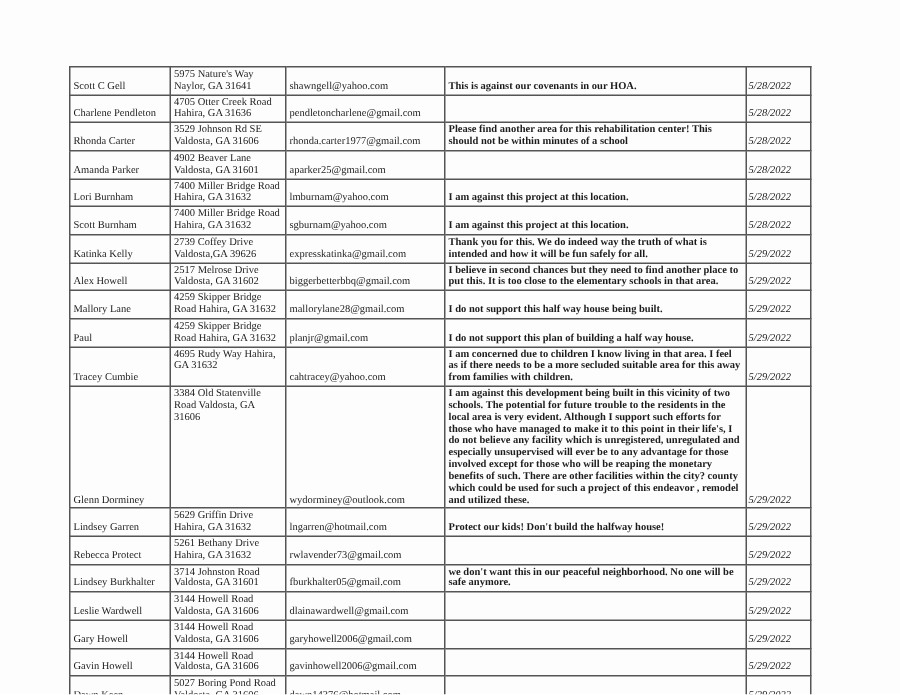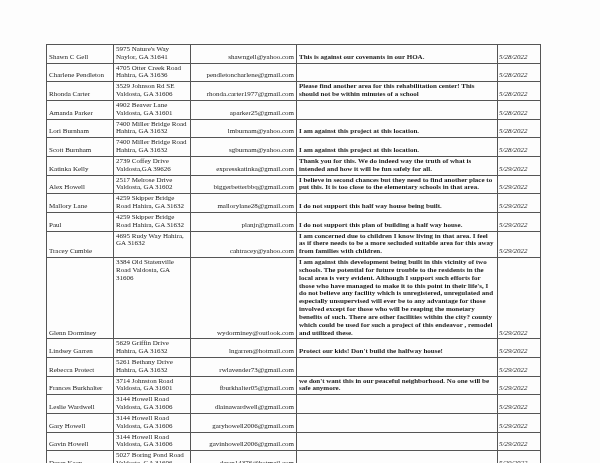--- a/index.html
+++ b/index.html
@@ -29,40 +29,40 @@
     font-size: 7px;
     line-height: 1.12;
     color: #1c1c1c;
     padding: 1px 2px 1px 2px;
     vertical-align: bottom;
     overflow: hidden;
     word-wrap: break-word;
   }
   td.cell.address { vertical-align: top; }
   td.cell.name    { vertical-align: bottom; }
-  td.cell.email   { vertical-align: bottom; white-space: nowrap; text-align: right; }
+  td.cell.email   { vertical-align: bottom; white-space: nowrap; }
   td.cell.comment { vertical-align: bottom; font-weight: bold; }
   td.cell.date    { vertical-align: bottom; padding-left: 1px; font-style: italic; }
   tr.comment-row { height: 17px; }
 </style>
 </head>
 <body>
 
 <div class="page">
   <table class="comments">
     <colgroup>
       <col style="width:67px">
       <col style="width:77px">
       <col style="width:106px">
       <col style="width:201px">
       <col style="width:43px">
     </colgroup>
     <tbody id="rows">
         <tr class="comment-row">
-          <td class="cell name">Shawn C Gell</td>
+          <td class="cell name">Scott C Gell</td>
           <td class="cell address">5975 Nature's Way Naylor, GA 31641</td>
           <td class="cell email">shawngell@yahoo.com</td>
           <td class="cell comment">This is against our covenants in our HOA.</td>
           <td class="cell date">5/28/2022</td>
         </tr>
         <tr class="comment-row">
           <td class="cell name">Charlene Pendleton</td>
           <td class="cell address">4705 Otter Creek Road Hahira, GA 31636</td>
           <td class="cell email">pendletoncharlene@gmail.com</td>
           <td class="cell comment"></td>
@@ -146,21 +146,21 @@
           <td class="cell date">5/29/2022</td>
         </tr>
         <tr class="comment-row">
           <td class="cell name">Rebecca Protect</td>
           <td class="cell address">5261 Bethany Drive Hahira, GA 31632</td>
           <td class="cell email">rwlavender73@gmail.com</td>
           <td class="cell comment"></td>
           <td class="cell date">5/29/2022</td>
         </tr>
         <tr class="comment-row">
-          <td class="cell name">Frances Burkhalter</td>
+          <td class="cell name">Lindsey Burkhalter</td>
           <td class="cell address">3714 Johnston Road Valdosta, GA 31601</td>
           <td class="cell email">fburkhalter05@gmail.com</td>
           <td class="cell comment">we don't want this in our peaceful neighborhood. No one will be safe anymore.</td>
           <td class="cell date">5/29/2022</td>
         </tr>
         <tr class="comment-row">
           <td class="cell name">Leslie Wardwell</td>
           <td class="cell address">3144 Howell Road Valdosta, GA 31606</td>
           <td class="cell email">dlainawardwell@gmail.com</td>
           <td class="cell comment"></td>

